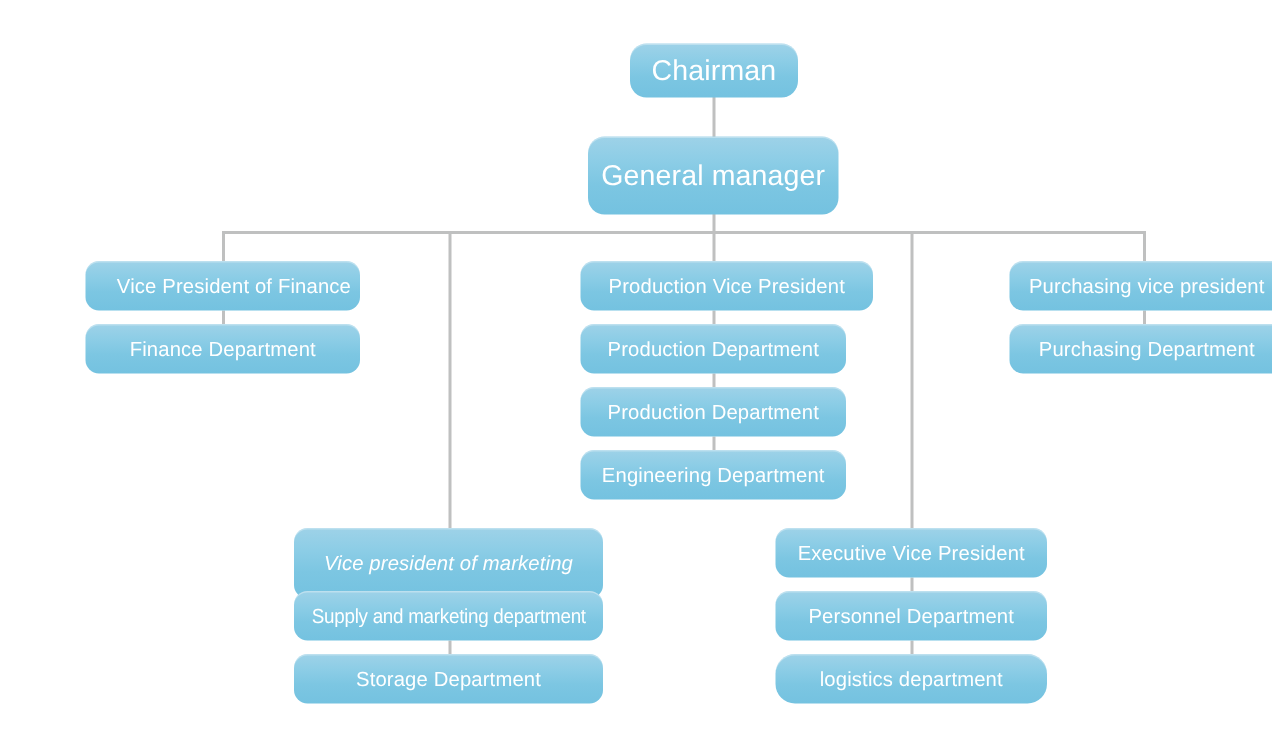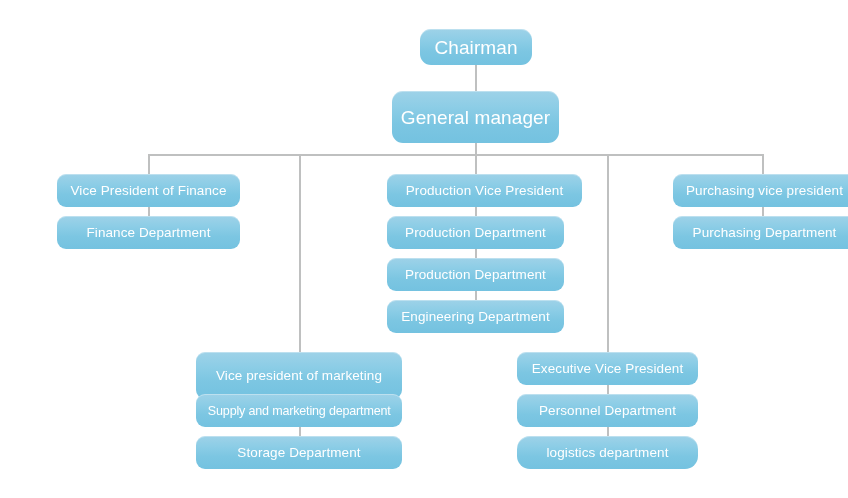--- a/index.html
+++ b/index.html
@@ -106,21 +106,21 @@
   <div class="line v" style="left:567px; top:427px; height:9px;"></div>
 
   <div class="node level-top" style="left:380px; top:29px; width:112px; height:36px;">
     <span class="node-label">Chairman</span>
   </div>
 
   <div class="node level-top" style="left:352px; top:91px; width:167px; height:52px;">
     <span class="node-label">General manager</span>
   </div>
 
-  <div class="node level-dept" style="left:17px; top:174px; width:183px; height:33px;">
+  <div class="node level-dept" style="left:17px; top:174px; width:183px; height:33px;justify-content:flex-end;">
     <span class="node-label">Vice President of Finance</span>
   </div>
   <div class="node level-dept" style="left:17px; top:216px; width:183px; height:33px;">
     <span class="node-label">Finance Department</span>
   </div>
 
   <div class="node level-dept" style="left:347px; top:174px; width:195px; height:33px;">
     <span class="node-label">Production Vice President</span>
   </div>
   <div class="node level-dept" style="left:347px; top:216px; width:177px; height:33px;">
@@ -133,21 +133,21 @@
     <span class="node-label">Purchasing vice president</span>
   </div>
 
   <div class="node level-dept" style="left:347px; top:300px; width:177px; height:33px;">
     <span class="node-label">Engineering Department</span>
   </div>
   <div class="node level-dept" style="left:633px; top:216px; width:183px; height:33px;">
     <span class="node-label">Purchasing Department</span>
   </div>
 
-  <div class="node level-dept" style="left:156px; top:352px; width:206px; height:47px;">
+  <div class="node level-dept" style="left:156px; top:352px; width:206px; height:47px;font-style:italic;">
     <span class="node-label">Vice president of marketing</span>
   </div>
   <div class="node level-dept condensed" style="left:156px; top:394px; width:206px; height:33px;">
     <span class="node-label">Supply and marketing department</span>
   </div>
   <div class="node level-dept" style="left:156px; top:436px; width:206px; height:33px;">
     <span class="node-label">Storage Department</span>
   </div>
 
   <div class="node level-dept" style="left:477px; top:352px; width:181px; height:33px;text-align:center;">

